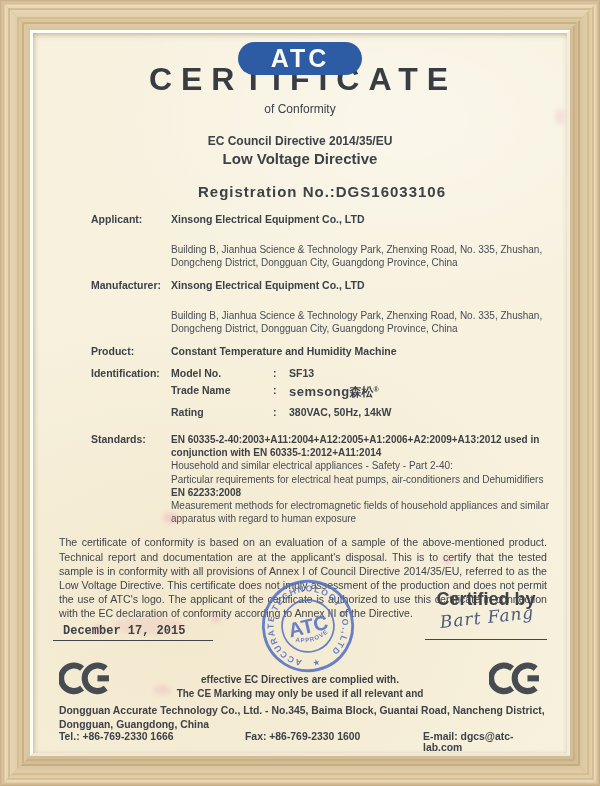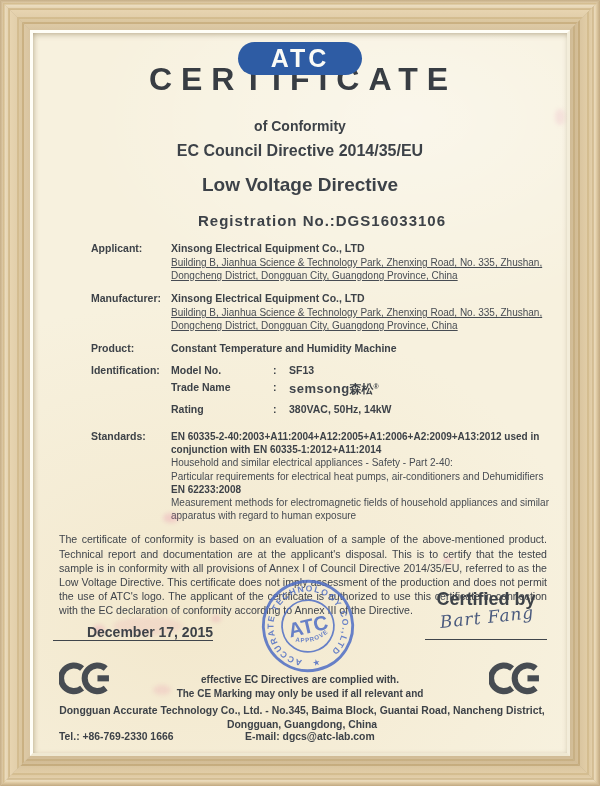--- a/index.html
+++ b/index.html
@@ -32,52 +32,52 @@
       radial-gradient(ellipse 420px 320px at 28% 82%,rgba(238,222,186,.45),rgba(238,222,186,0)),
       #f7f1de;
     box-shadow:inset 0 3px 6px -2px rgba(120,100,60,.45),inset 3px 0 6px -3px rgba(120,100,60,.35);
     color:#3d4248;}
   .smudge{position:absolute;border-radius:50%;background:rgba(224,90,150,.20);filter:blur(2px);pointer-events:none;}
   
   .head{padding-top:9px;text-align:center;position:relative;}
   .pill{position:relative;z-index:2;display:inline-block;min-width:112px;height:33px;line-height:33px;
         border-radius:18px;background:#2e5ca4;color:#fbfbf6;font-weight:bold;font-size:25px;letter-spacing:3px;padding:0 6px;}
   .title{position:relative;z-index:1;margin-top:-14px;font-size:32px;font-weight:bold;letter-spacing:9px;padding-left:6px;color:#383d43;}
-  .sub1{margin-top:20px;font-size:14px;font-weight:bold;}
-  .sub2{margin-top:8px;font-size:16px;font-weight:bold;}
-  .sub3{margin-top:14px;font-size:19px;font-weight:bold;}
+  .sub1{margin-top:4px;font-size:12px;font-weight:normal;}
+  .sub2{margin-top:18px;font-size:12px;font-weight:bold;}
+  .sub3{margin-top:2px;font-size:15px;font-weight:bold;}
   .reg{margin-top:16px;font-size:15px;font-weight:bold;letter-spacing:1px;padding-left:44px;}
   
   .fields{margin-top:13px;padding-left:58px;padding-right:10px;font-size:10px;}
   .frow{display:grid;grid-template-columns:80px 1fr;margin-bottom:10px;}
   .flabel{font-weight:bold;font-size:10.5px;}
   .fname{font-weight:bold;font-size:10.5px;}
-  .faddr{margin-top:2px;line-height:1.3;color:#474c53;padding-right:14px;text-decoration:underline;}
+  .faddr{margin-top:18px;line-height:1.3;color:#474c53;padding-right:14px;}
   .irow{display:grid;grid-template-columns:102px 16px 1fr;margin-bottom:5px;font-weight:bold;font-size:10.5px;}
   .brand{font-weight:bold;font-size:13px;letter-spacing:.5px;color:#3f444b;}
   .cjk{font-weight:bold;font-size:12px;}
   .regmark{font-size:7px;vertical-align:super;}
   .sline{line-height:1.32;padding-right:4px;color:#474c53;}
   .sline.b{font-weight:bold;color:#3d4248;}
   
   .decl{margin:6px 20px 0 26px;text-align:justify;font-size:10.6px;font-weight:normal;line-height:1.34;color:#3f444b;}
   
   .abs{position:absolute;}
   .certlbl{left:392px;top:556px;width:122px;text-align:center;font-size:18px;font-weight:bold;}
   .sig{left:394px;top:574px;width:120px;text-align:center;font-size:17px;font-style:italic;
        font-family:"DejaVu Serif","Liberation Serif",serif;color:#4a5a7e;transform:rotate(-6deg);letter-spacing:1px;}
   .sigline{left:392px;top:606px;width:122px;border-top:1.5px solid #40454b;}
-  .dateval{left:30px;top:591px;width:150px;text-align:right;font-size:14px;font-weight:bold;}
+  .dateval{left:30px;top:591px;width:150px;text-align:left;font-size:12px;font-weight:bold;font-family:Liberation Mono, monospace;}
   .dateline{left:20px;top:607px;width:160px;border-top:1.5px solid #40454b;}
   .datelbl{left:20px;top:612px;width:160px;text-align:center;font-size:12.5px;font-weight:bold;}
   .stamp{left:227px;top:545px;width:96px;height:96px;transform:rotate(-13deg);opacity:.85;}
   .ce{top:627px;width:54px;height:38px;}
   .ce.l{left:26px;} .ce.r{left:456px;}
   .cenote{left:105px;right:105px;top:640px;text-align:center;font-size:10px;font-weight:bold;line-height:1.38;}
-  .issuer{left:26px;right:22px;top:671px;font-size:10.4px;font-weight:bold;line-height:1.32;text-align:center;}
+  .issuer{left:26px;right:22px;top:671px;font-size:10.4px;font-weight:bold;line-height:1.32;}
   .contacts{left:26px;right:24px;top:698px;display:grid;grid-template-columns:186px 178px 1fr;font-size:10.4px;font-weight:bold;}
 </style>
 </head>
 <body>
 
 <div class="scene">
   <div class="wood top"></div>
   <div class="wood bottom"></div>
   <div class="wood left"></div>
   <div class="wood right"></div>
@@ -199,17 +199,18 @@
 
     <div class="abs cenote">
       <div>effective EC Directives are complied with.</div>
       <div>The CE Marking may only be used if all relevant and</div>
     </div>
 
     <div class="abs issuer">Dongguan Accurate Technology Co., Ltd. - No.345, Baima Block, Guantai Road, Nancheng District, Dongguan, Guangdong, China</div>
 
     <div class="abs contacts">
       <span>Tel.: +86-769-2330 1666</span>
+      <span>Fax: +86-769-2330 1600</span>
       <span>E-mail: dgcs@atc-lab.com</span>
     </div>
 
   </div>
 </div>
 
 </body></html>

